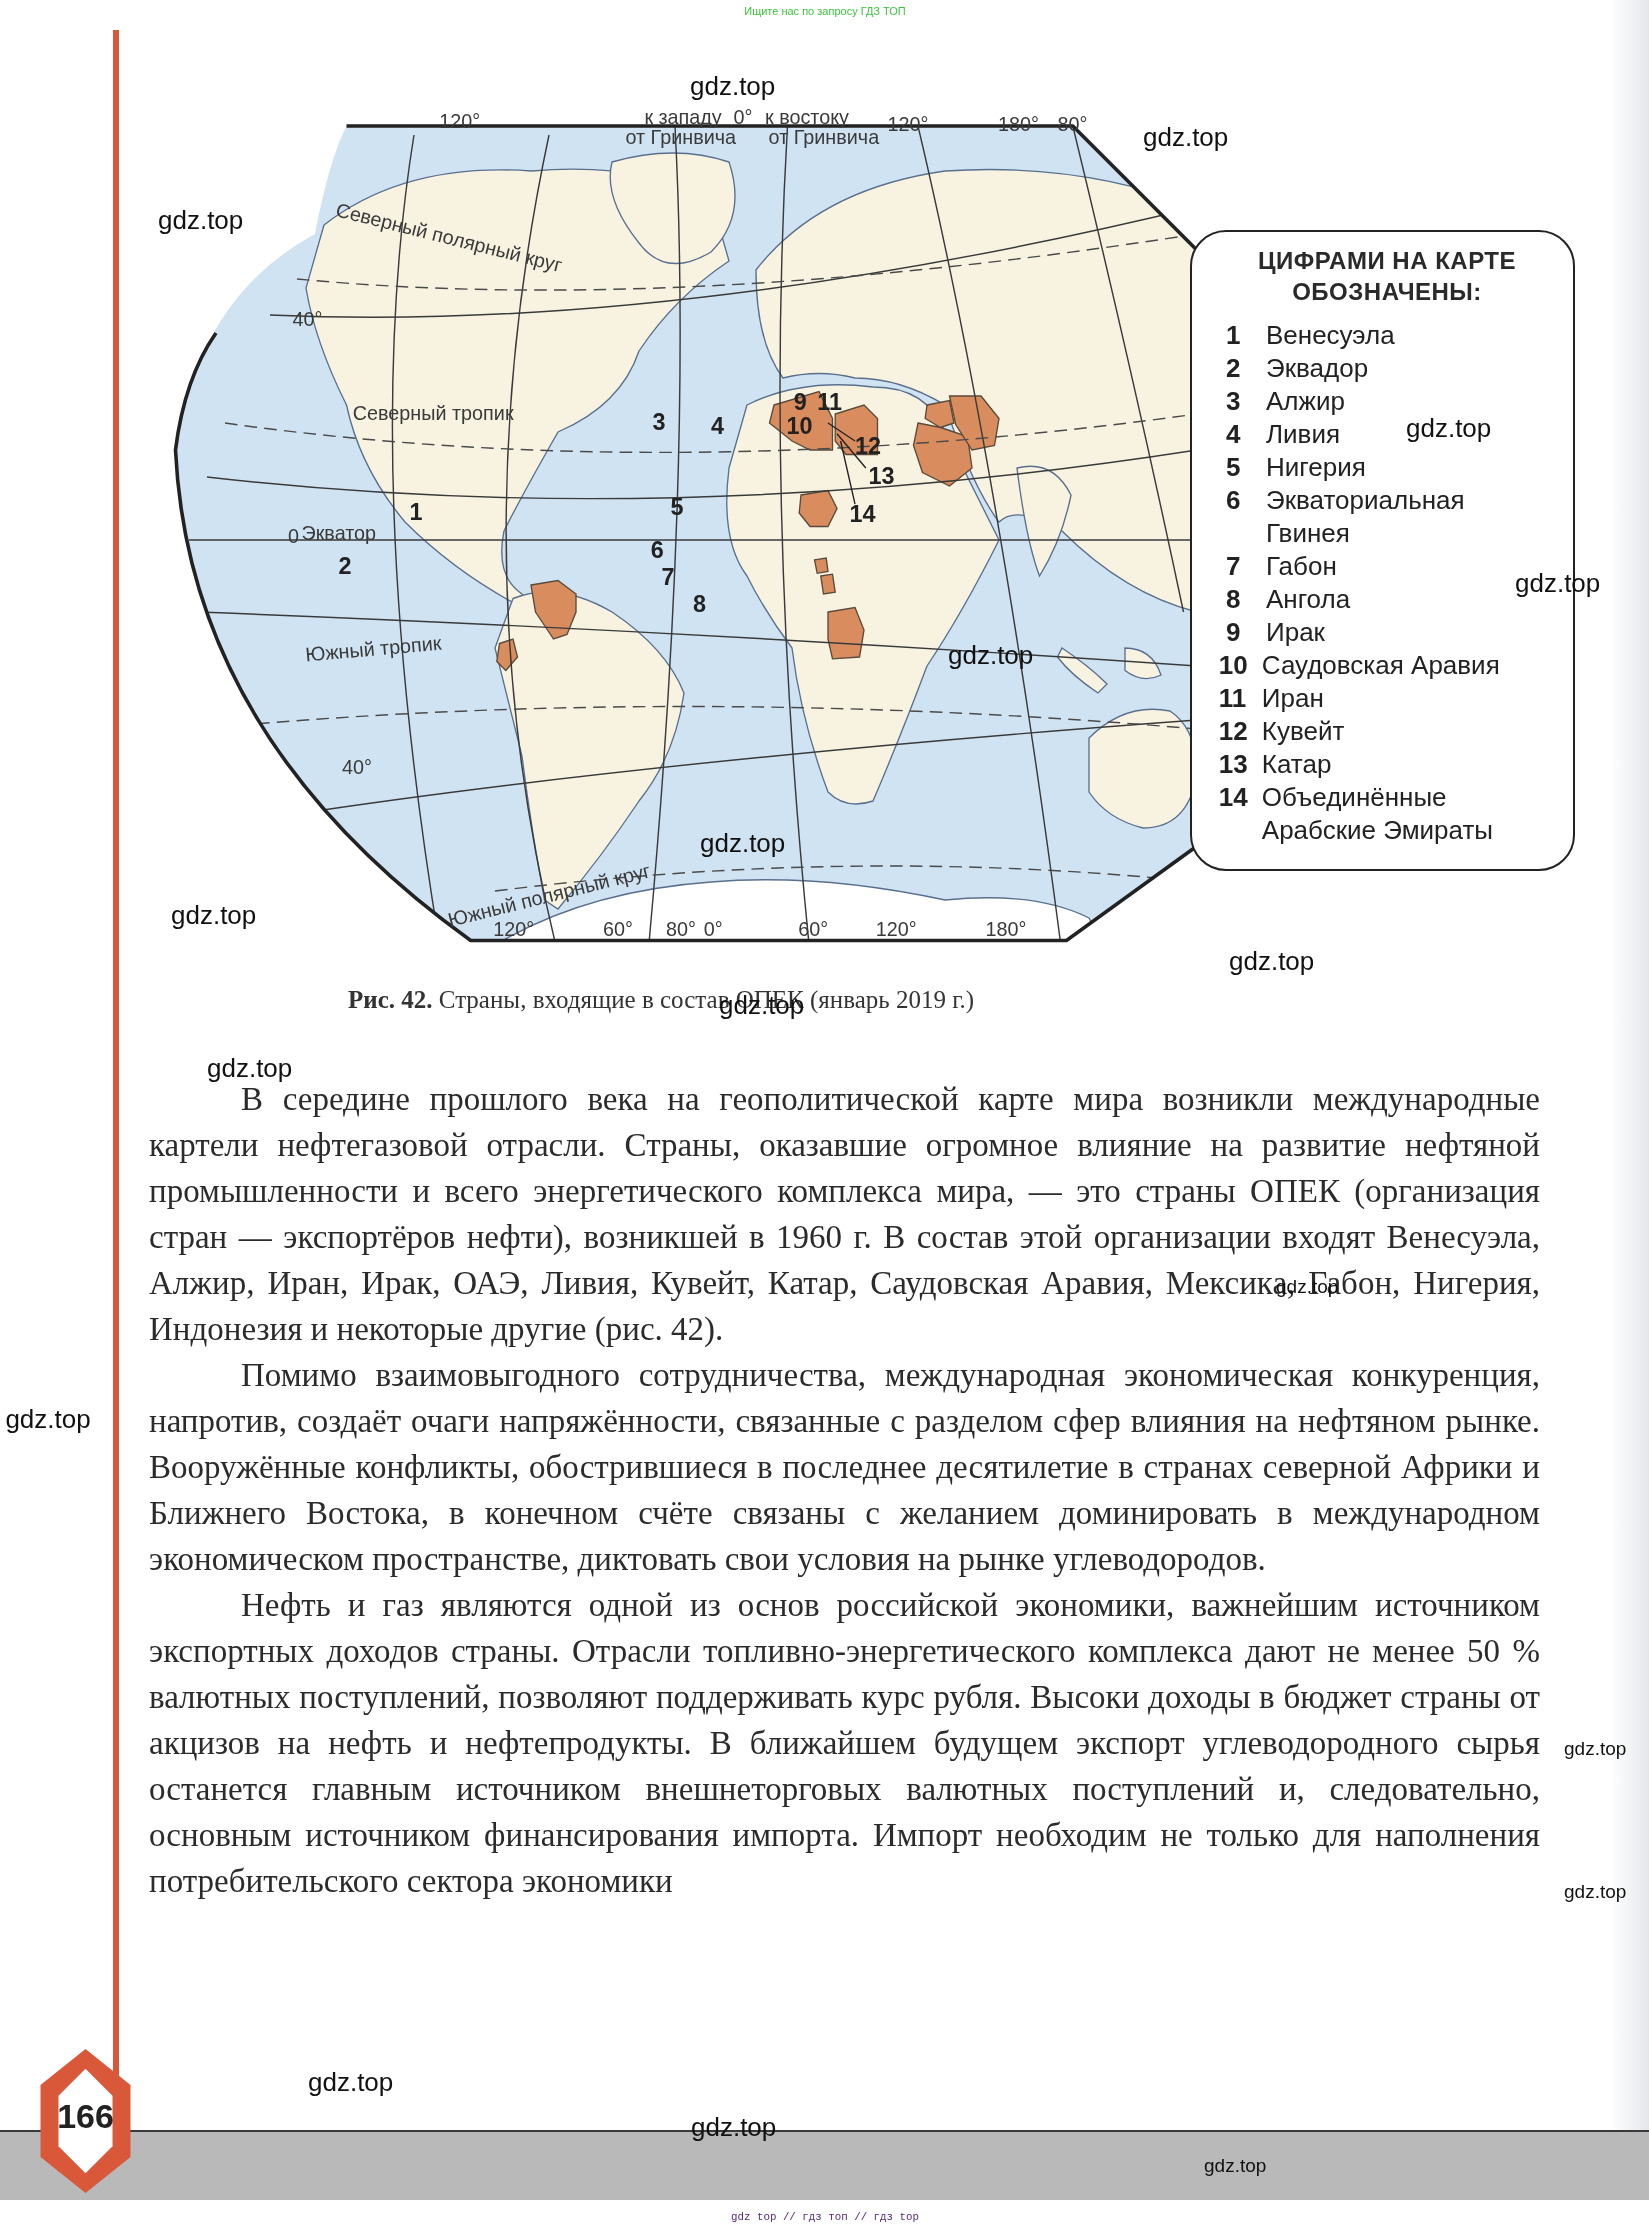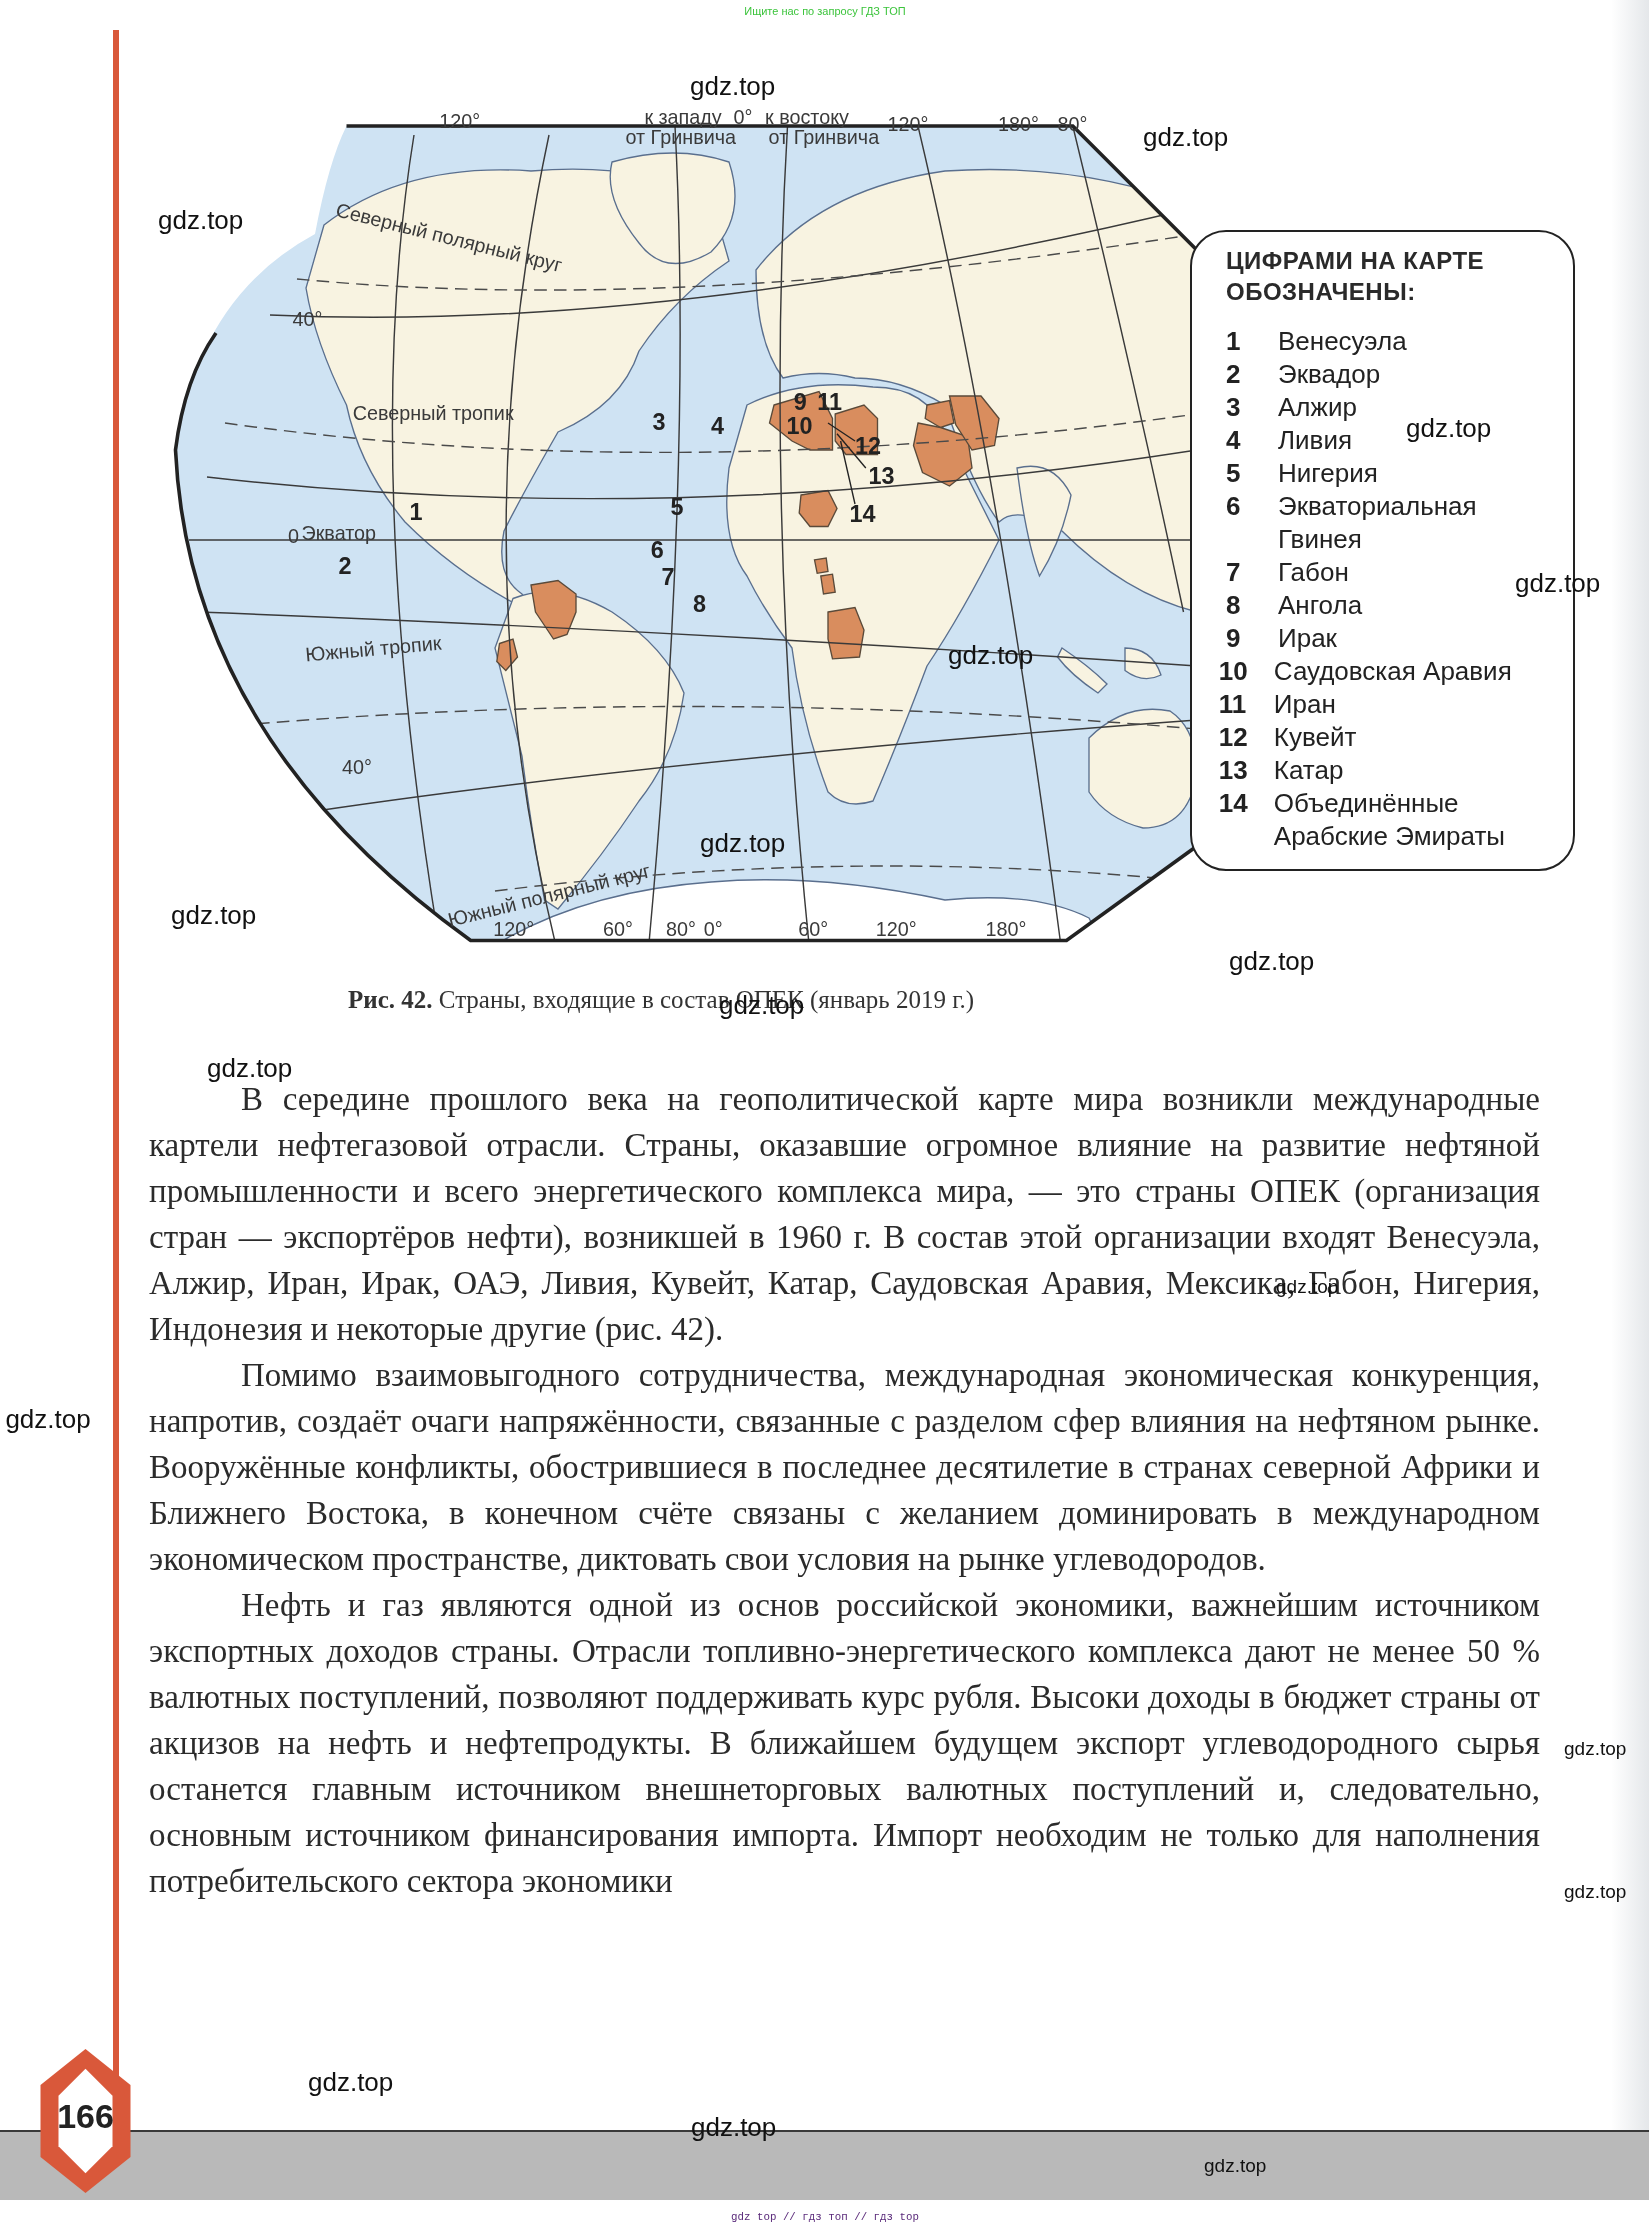--- a/index.html
+++ b/index.html
@@ -26,27 +26,27 @@
     .map-wrap { left: 135px; top: 108px; width: 1440px; height: 846px; }
     .map-wrap svg { width: 100%; height: 100%; display: block; }
     
     .legend {
       left: 1190px; top: 230px; width: 385px; height: 641px;
       background: #ffffff; border: 2.3px solid #222; border-radius: 36px;
       box-sizing: border-box; padding: 12.6px 25px 0 34px;
       font-family: "Liberation Sans", sans-serif;
     }
     .legend-title {
-      font-weight: bold; font-size: 24px; line-height: 31px;
-      color: #2a2a2a; letter-spacing: 0.5px; margin-bottom: 18px;
+      text-align: center; font-weight: bold; font-size: 24px; line-height: 31px;
+      color: #2a2a2a; letter-spacing: 0.5px; margin-bottom: 12px;
     }
     .legend-item { display: flex; font-size: 26px; line-height: 33px; color: #222; }
     .legend-item .num { width: 40px; font-weight: bold; flex: none; text-align: left; }
     .legend-item .num.two { width: 43px; margin-left: -7.2px; }
-    .legend-item .name { flex: 1; margin-left: 12px; }
+    .legend-item .name { flex: 1; }
     
     .caption {
       left: 348px; top: 986px; font-size: 25px; color: #333; white-space: nowrap;
     }
     .caption b { font-weight: bold; }
     
     .body-text {
       left: 149px; top: 1076px; width: 1391px;
       font-size: 33px; line-height: 46px; color: #2b2b2b;
       text-align: justify;

